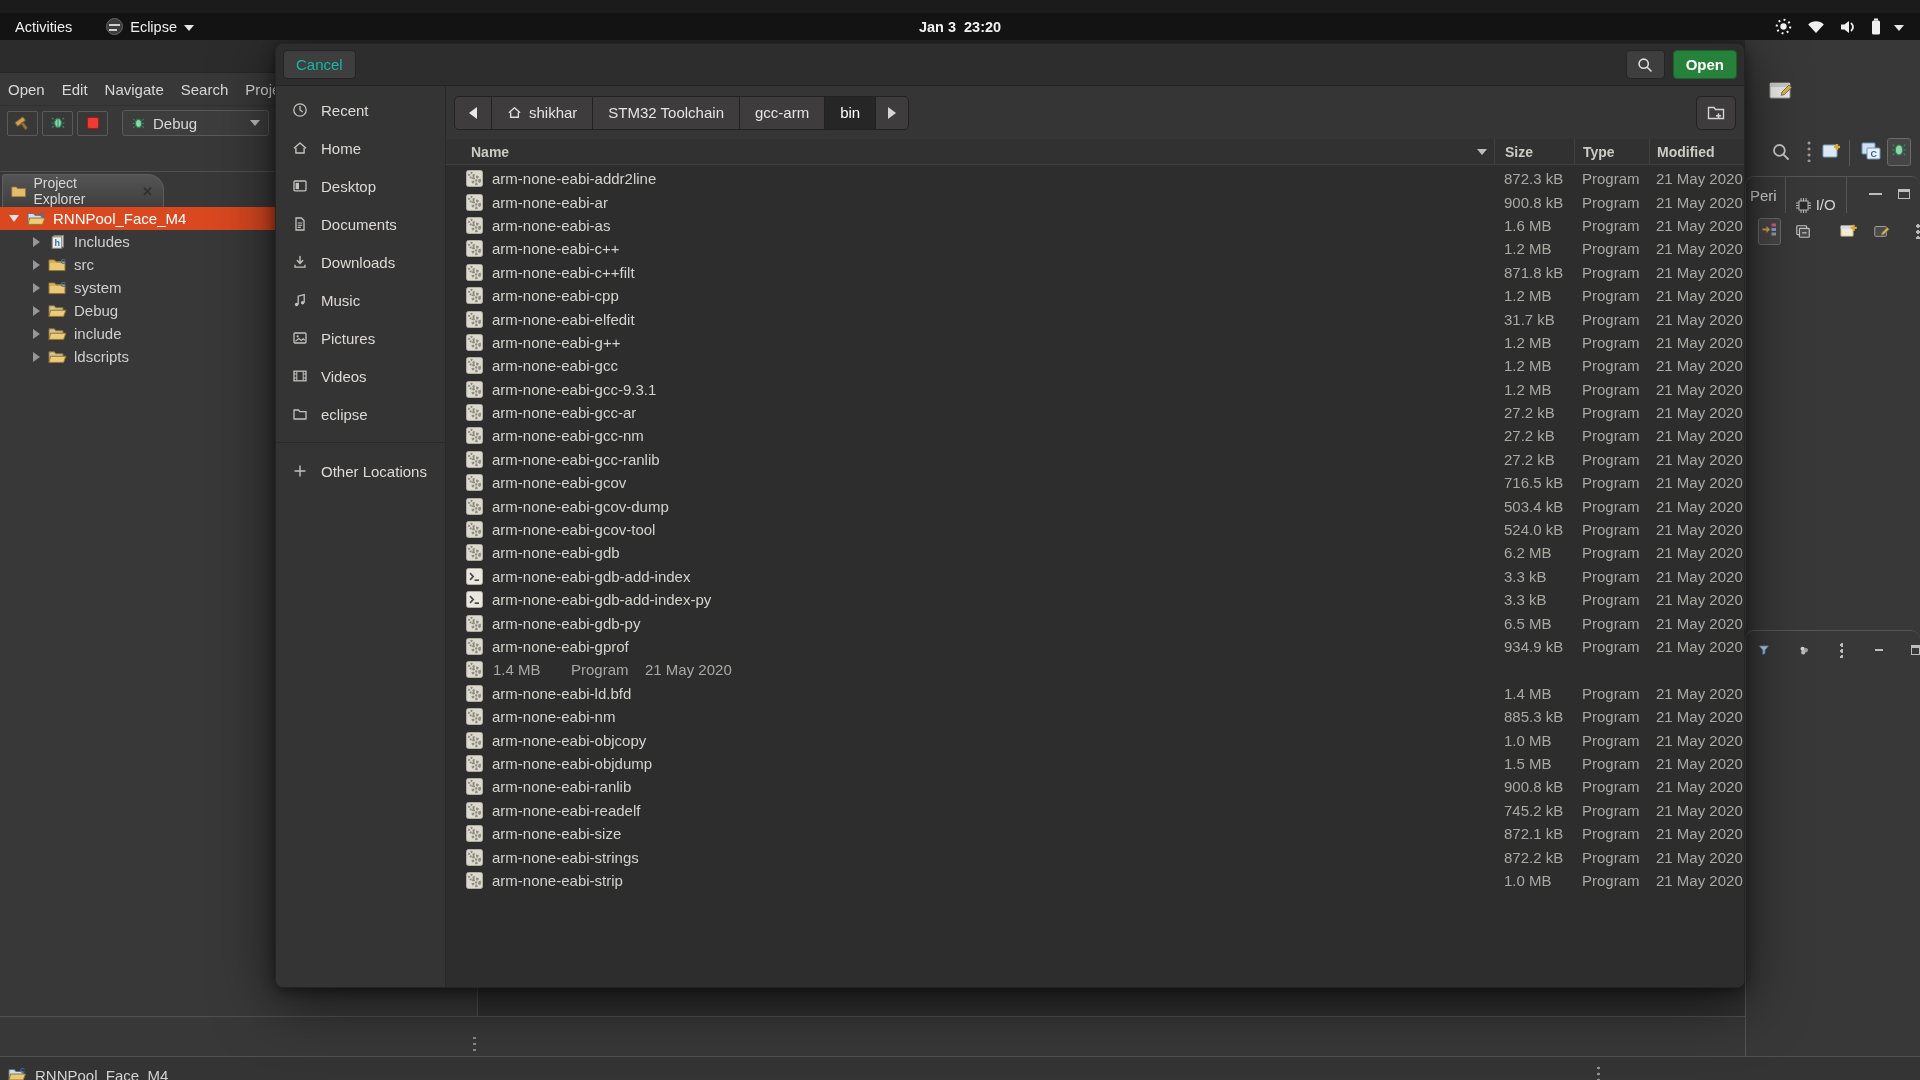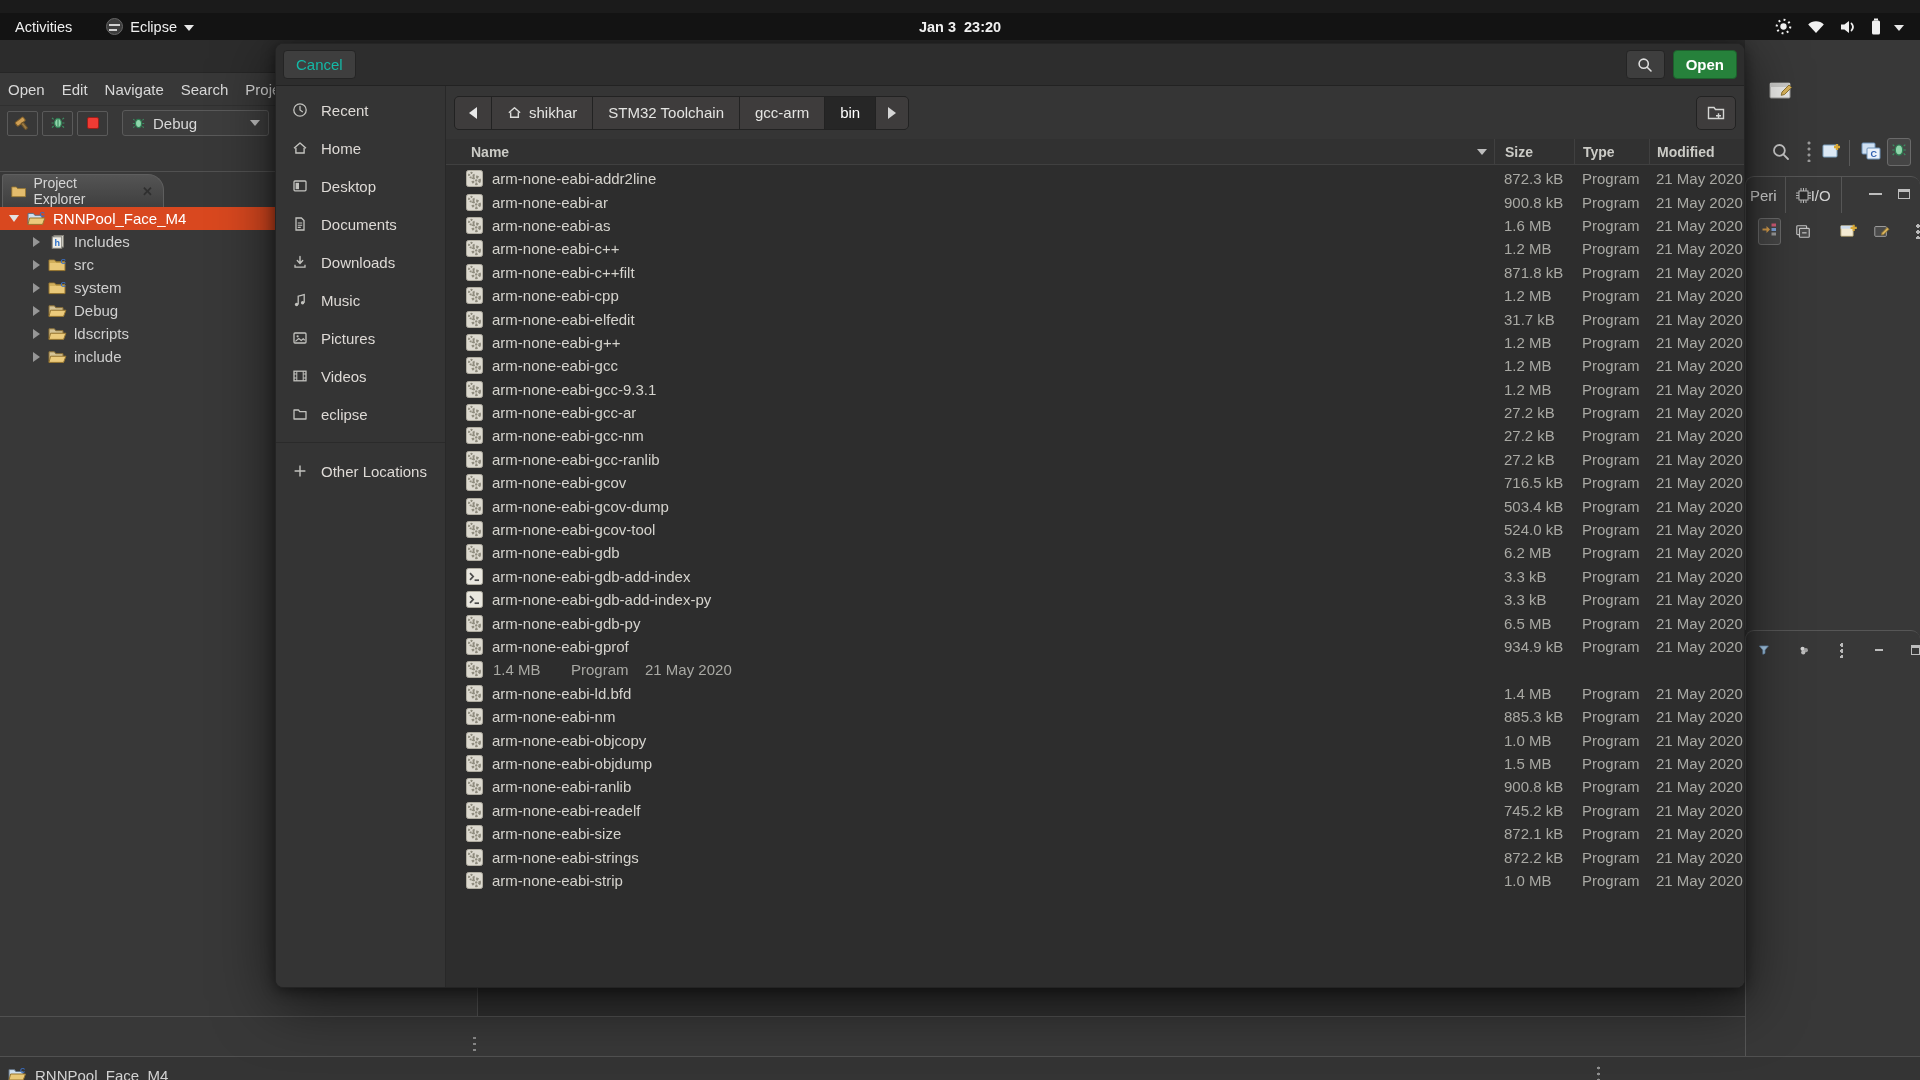--- a/index.html
+++ b/index.html
@@ -78,21 +78,21 @@
              background-size:5px 6px;background-repeat:repeat-y;}
 
   
   .rp{position:absolute;left:1745px;top:27px;width:175px;height:1016px;background:#383838;}
   .rp .abs{position:absolute;}
   .persp-sep{width:1px;height:26px;background:#5a5a5a;}
   .persp-box{border:1px solid #6a6a6a;border-radius:3px;background:#454545;padding:2px;}
   .rp-panel{position:absolute;left:0;width:175px;background:#383838;border-top:1px solid #565656;
             border-left:1px solid #565656;border-radius:9px 9px 0 0;}
   .rp-tabs{height:36px;display:flex;align-items:center;color:#d2d2d2;font-size:15px;position:relative;}
-  .rp-tab-io{display:flex;align-items:center;height:100%;padding:0 10px;
+  .rp-tab-io{display:flex;align-items:flex-end;gap:5px;height:100%;padding:0 10px;
              border-left:1px solid #565656;border-right:1px solid #565656;}
   .rp-mini{position:absolute;display:flex;gap:16px;right:10px;top:12px;align-items:center;}
   .rp-toolrow{height:36px;display:flex;align-items:center;gap:14px;padding-left:12px;}
   .kebab{width:4px;height:16px;background-image:radial-gradient(circle,#b9b9b9 1.6px,transparent 1.9px);
          background-size:4px 6px;background-repeat:repeat-y;}
   .dotsep{width:4px;height:22px;background-image:radial-gradient(circle,#9a9a9a 1.4px,transparent 1.7px);
           background-size:4px 6px;background-repeat:repeat-y;}
 
   
   .statusbar{position:absolute;left:0;top:1043px;width:1920px;height:37px;background:#343434;
@@ -320,32 +320,32 @@
         </div>
 
         <div class="tree-row depth-1 exp-closed">
           <span class="expander"></span>
           <span class="tree-icon">
             <svg viewBox="0 0 19 16">
               <path d="M1 2.8h5.4l1.4 1.9H15v3H4.2L2.4 13.4H1z" fill="#d6c496" stroke="#8a6f35"></path>
               <path d="M2.6 7.2h15.3l-2.3 6.2H1z" fill="#eccb7c" stroke="#96752f"></path>
             </svg>
           </span>
-          <span class="tree-label">ldscripts</span>
+          <span class="tree-label">include</span>
         </div>
 
         <div class="tree-row depth-1 exp-closed">
           <span class="expander"></span>
           <span class="tree-icon">
             <svg viewBox="0 0 19 16">
               <path d="M1 2.8h5.4l1.4 1.9H15v3H4.2L2.4 13.4H1z" fill="#d6c496" stroke="#8a6f35"></path>
               <path d="M2.6 7.2h15.3l-2.3 6.2H1z" fill="#eccb7c" stroke="#96752f"></path>
             </svg>
           </span>
-          <span class="tree-label">include</span>
+          <span class="tree-label">ldscripts</span>
         </div>
       </div>
   </div>
 
   <div class="rp">
     <svg class="abs" style="left:23px;top:38px;" width="26" height="24" viewBox="0 0 26 24">
         <rect x="2" y="5" width="20" height="15" rx="1" fill="#e9e9e7" stroke="#9a9a98"></rect>
         <rect x="2" y="5" width="20" height="4" fill="#c9c9c7"></rect>
         <path d="M14 14l7-7 2.5 2.5-7 7-3.3.8z" fill="#d8b25a" stroke="#8d7434"></path>
       </svg>

